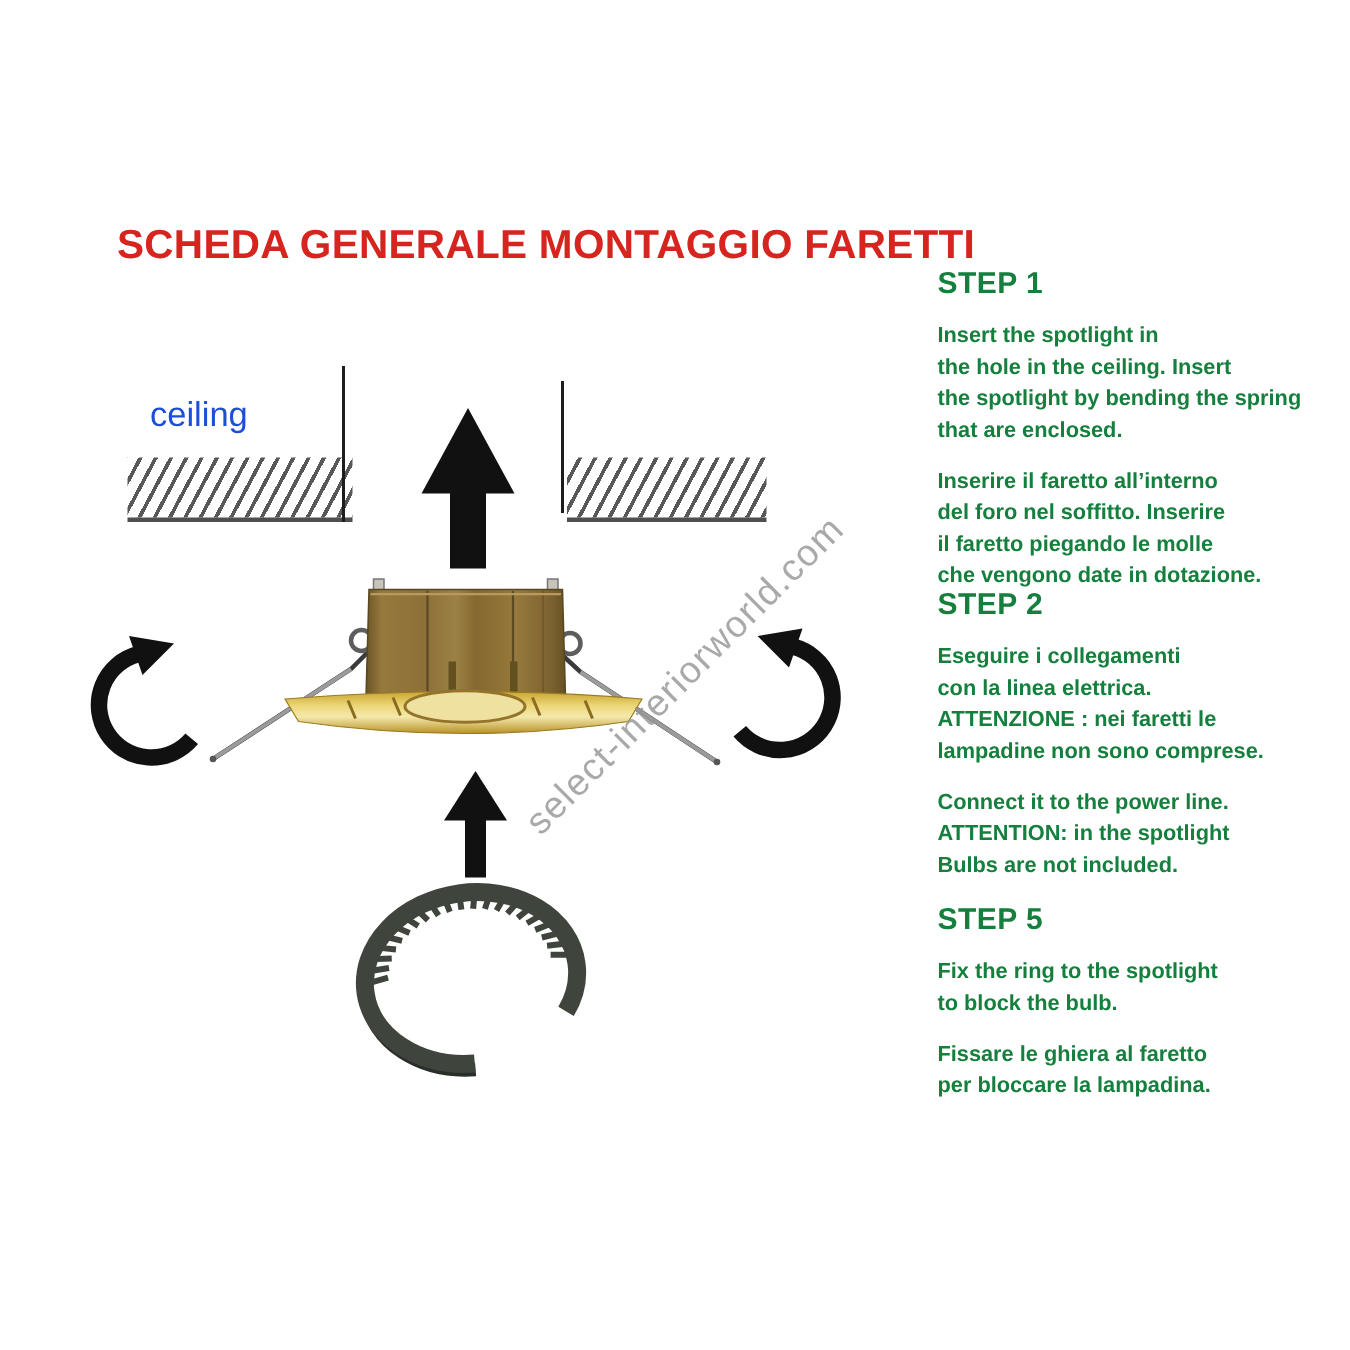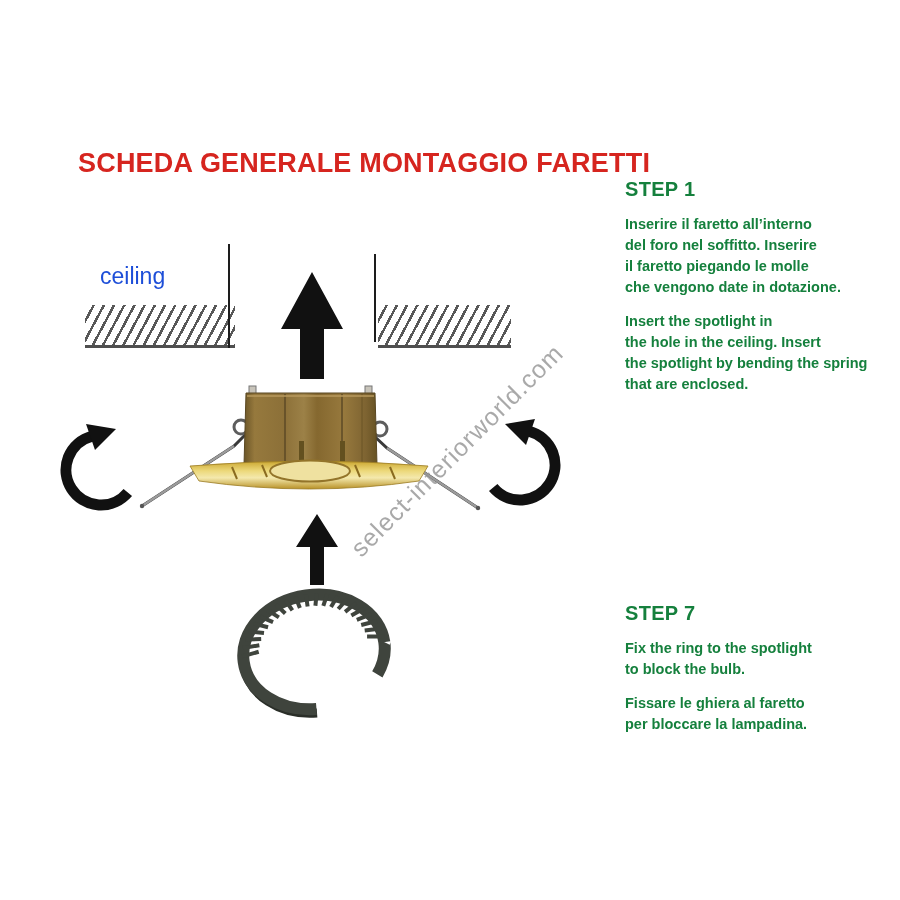--- a/index.html
+++ b/index.html
@@ -128,30 +128,40 @@
           <line x1="67.8" y1="-13.9" x2="55.2" y2="-14.2"></line>
           <line x1="69.6" y1="-5.9" x2="56.7" y2="-7.7"></line>
         </g>
     </g>
   </svg>
 
   <div class="watermark">select-interiorworld.com</div>
 
   <div class="step" id="step-1">
     <div class="step-heading">STEP 1</div>
+    <div class="step-para">Insert the spotlight in
+the hole in the ceiling. Insert
+the spotlight by bending the springs
+that are enclosed.</div>
     <div class="step-para">Inserire il faretto all’interno
 del foro nel soffitto. Inserire
 il faretto piegando  le molle
 che vengono date in dotazione.</div>
-    <div class="step-para">Insert the spotlight in
-the hole in the ceiling. Insert
-the spotlight by bending the springs
-that are enclosed.</div>
+  </div>
+  <div class="step" id="step-2">
+    <div class="step-heading">STEP 2</div>
+    <div class="step-para">Eseguire i collegamenti
+con la linea elettrica.
+ATTENZIONE : nei faretti le
+lampadine non sono comprese.</div>
+    <div class="step-para">Connect it to the power line.
+ATTENTION: in the spotlight
+Bulbs are not included.</div>
   </div>
   <div class="step" id="step-3">
-    <div class="step-heading">STEP 7</div>
+    <div class="step-heading">STEP 5</div>
     <div class="step-para">Fix the ring to the spotlight
 to block the bulb.</div>
     <div class="step-para">Fissare le ghiera al faretto
 per bloccare la lampadina.</div>
   </div>
 
 </div>
 
 </body></html>

